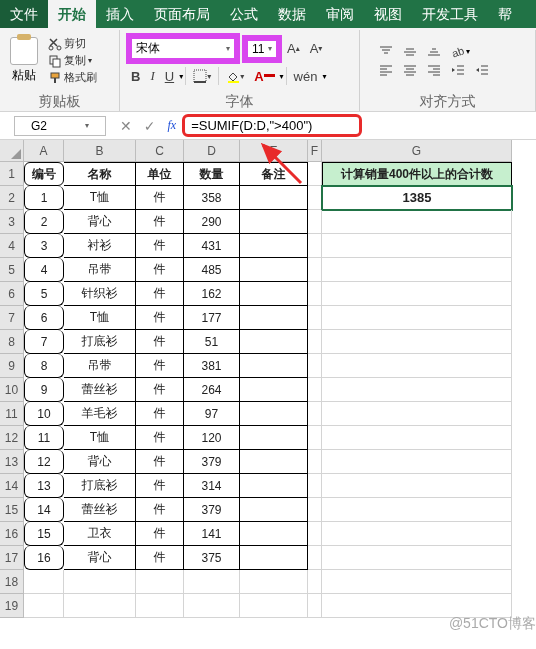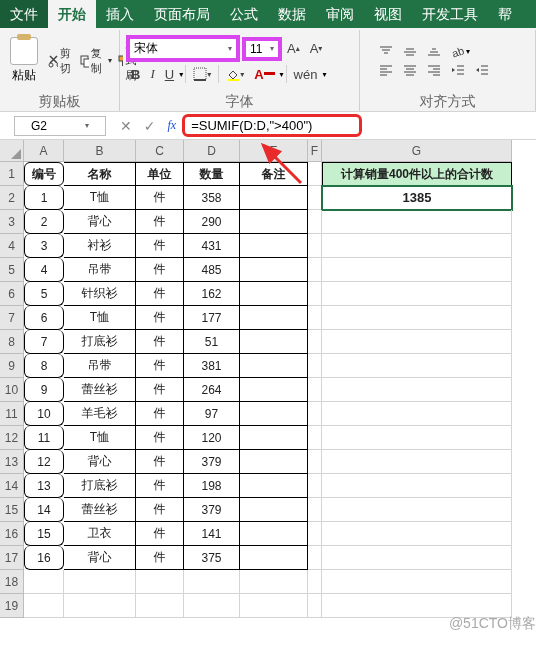--- a/index.html
+++ b/index.html
@@ -8,25 +8,25 @@
   .tab { padding: 0 10px; line-height: 28px; cursor: pointer; font-size: 14px; }
   .tab.file { background: #1a5c38; }
   .tab.active { background: #f3f3f3; color: #217346; font-weight: bold; }
   .ribbon { background: #f3f3f3; border-bottom: 1px solid #d4d4d4; display: flex; padding: 2px 0 0 0; height: 84px; }
   .group { border-right: 1px solid #d0d0d0; display: flex; flex-direction: column; justify-content: flex-end; padding: 0 6px; }
   .group-label { text-align: center; color: #666; font-size: 14px; padding-top: 2px; }
   .group-content { flex: 1; display: flex; align-items: center; }
   .paste-big { display: flex; flex-direction: column; align-items: center; justify-content: center; padding: 0 4px; }
   .paste-icon { width: 28px; height: 28px; background: #fff; border: 1px solid #b0b0b0; border-radius: 3px; position: relative; margin-bottom: 2px; }
   .paste-icon::before { content: ''; position: absolute; top: -4px; left: 6px; width: 14px; height: 6px; background: #d6b26a; border-radius: 2px; }
-  .clip-small { display: flex; justify-content: space-between; margin-left: 4px; }
+  .clip-small { display: flex; flex-direction: column; justify-content: space-between; margin-left: 4px; }
   .clip-item { display: flex; align-items: center; font-size: 11px; color: #333; padding: 1px 2px; }
   .clip-item svg { margin-right: 2px; }
   .font-group .row { display: flex; align-items: center; margin-bottom: 2px; }
-  .combo { background: #fff; border: 4px solid #d946ef; padding: 1px 4px; display: flex; align-items: center; font-size: 12px; }
+  .combo { background: #fff; border: 6px solid #d946ef; padding: 1px 4px; display: flex; align-items: center; font-size: 12px; }
   .combo.fontname { width: 114px; }
   .combo.fontsize { width: 40px; margin-left: 2px; }
   .combo .chev { margin-left: auto; font-size: 8px; color: #666; }
   .fbtn { padding: 2px 5px; font-size: 13px; color: #444; display: inline-flex; align-items: center; }
   .fbtn.bold { font-weight: bold; }
   .fbtn.italic { font-style: italic; font-family: serif; }
   .fbtn.under { text-decoration: underline; }
   .sep { width: 1px; height: 18px; background: #d0d0d0; margin: 0 2px; }
   .align-group .row { display: flex; }
   .abtn { padding: 2px 4px; display: flex; align-items: center; }
@@ -407,21 +407,21 @@
           <div class="cell colC table-cell">件</div>
           <div class="cell colD table-cell">379</div>
           <div class="cell colE table-cell"></div>
           <div class="cell colF"></div>
           <div class="cell colG"></div>
         </div>
         <div class="datarow">
           <div class="cell colA table-cell table-left">13</div>
           <div class="cell colB table-cell">打底衫</div>
           <div class="cell colC table-cell">件</div>
-          <div class="cell colD table-cell">198</div>
+          <div class="cell colD table-cell">314</div>
           <div class="cell colE table-cell"></div>
           <div class="cell colF"></div>
           <div class="cell colG"></div>
         </div>
         <div class="datarow">
           <div class="cell colA table-cell table-left">14</div>
           <div class="cell colB table-cell">蕾丝衫</div>
           <div class="cell colC table-cell">件</div>
           <div class="cell colD table-cell">379</div>
           <div class="cell colE table-cell"></div>

